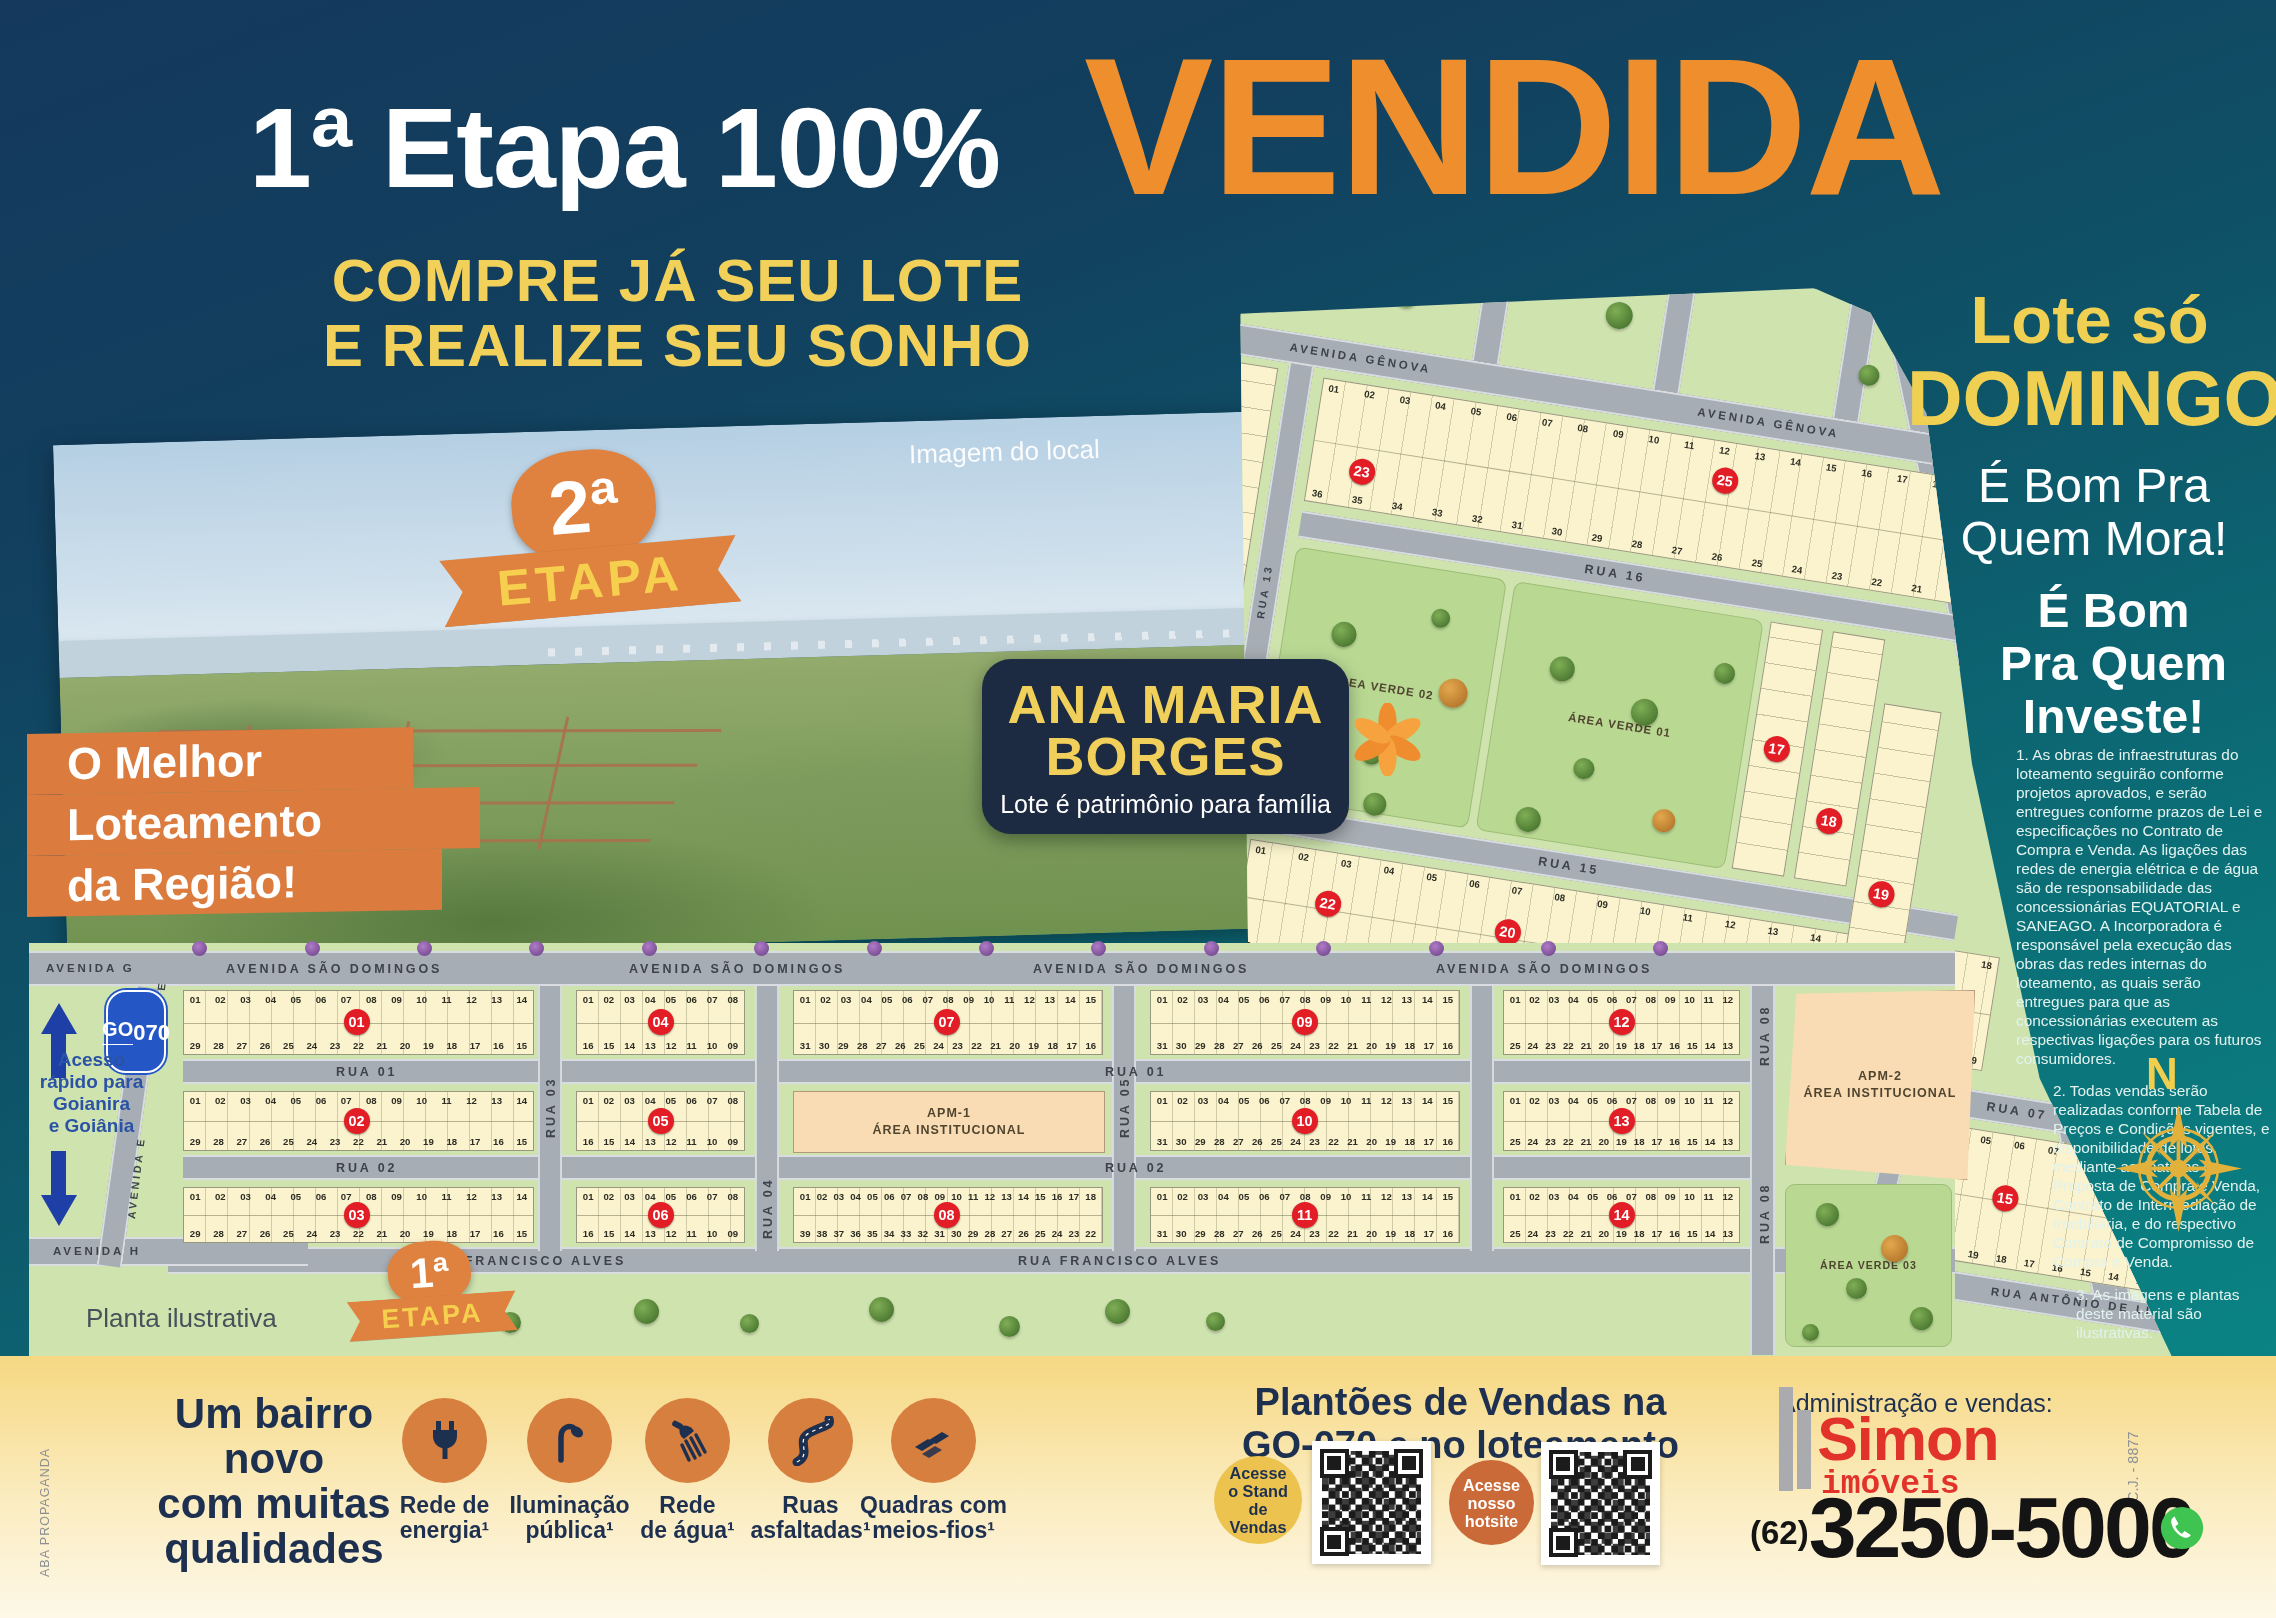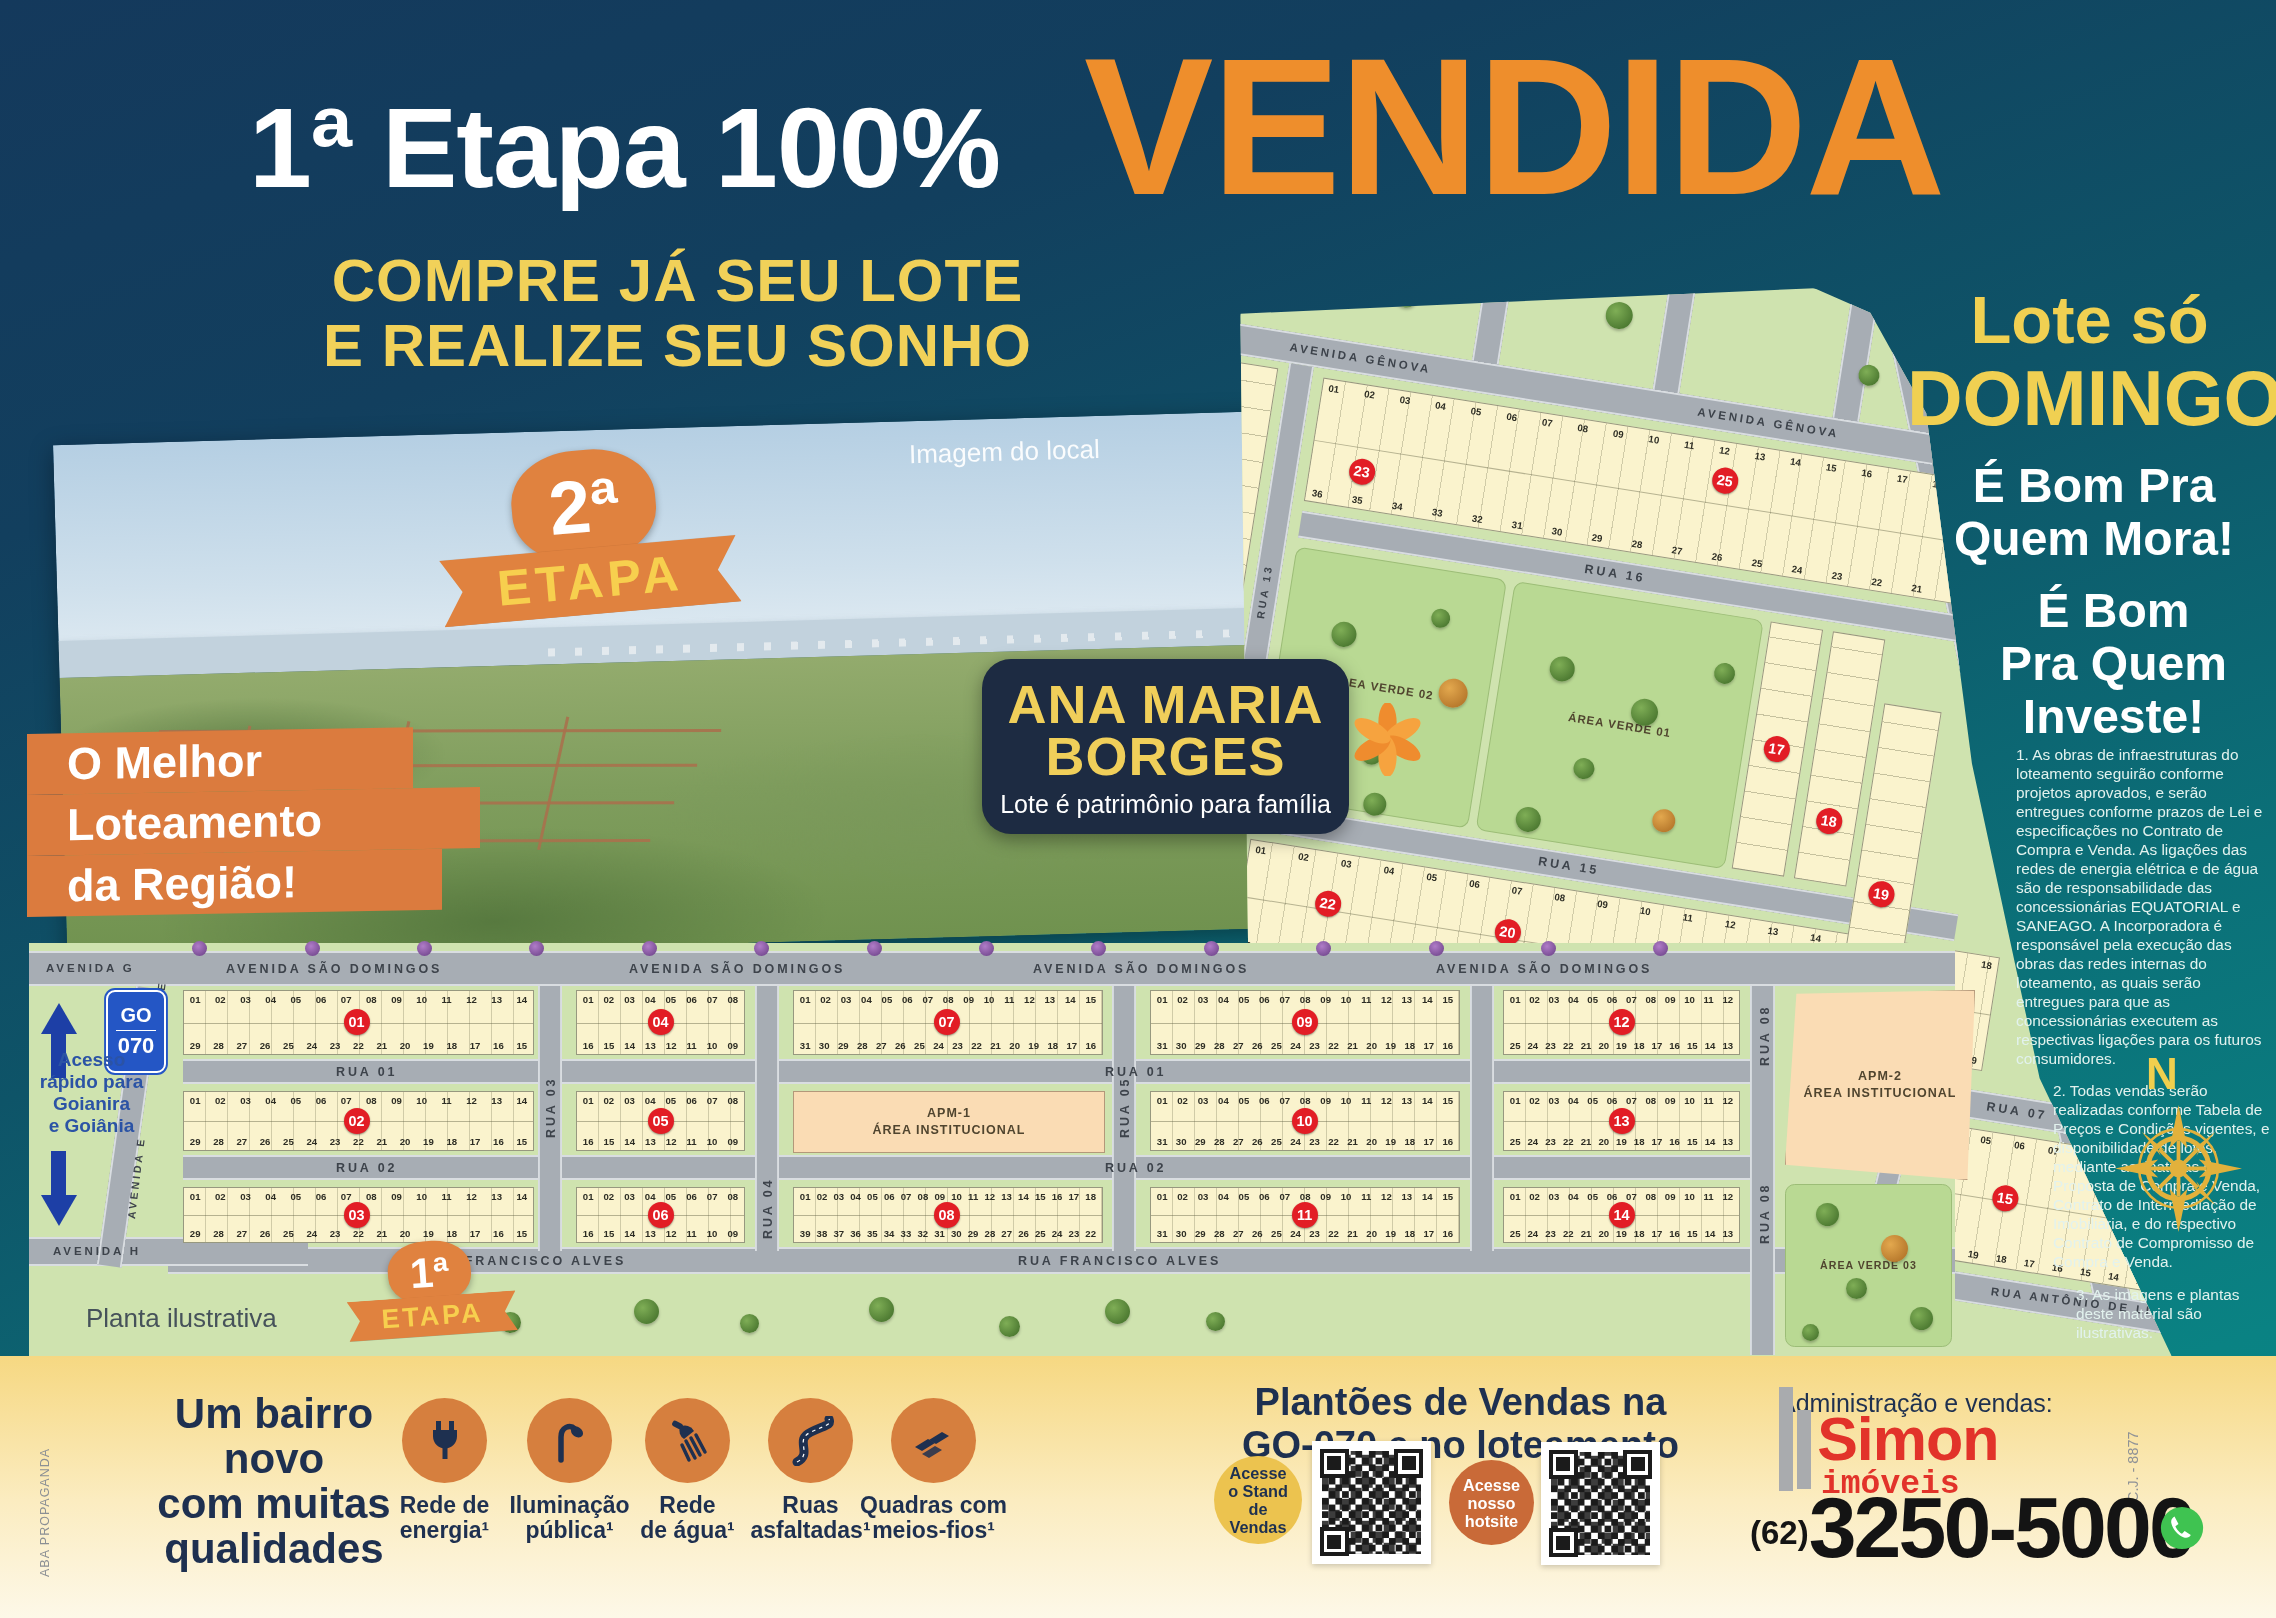--- a/index.html
+++ b/index.html
@@ -14,21 +14,21 @@
     font-size:113px;font-weight:700;letter-spacing:-1px;z-index:7;}
   .h-sold{left:1084px;top:15.4px;width:913px;color:#ee8e2c;font-size:194px;font-weight:800;
     letter-spacing:-1.9px;z-index:7;}
   .h-cta{left:274px;top:248px;width:807px;text-align:center;color:#f1d159;
     font-size:60px;line-height:65px;font-weight:700;letter-spacing:1px;z-index:7;}
 
   
   .rc{z-index:7;text-align:center;}
   .rc-value1{left:1907px;top:281px;width:365px;color:#f0d052;font-size:67px;font-weight:800;}
   .rc-value2{left:1907px;top:354px;width:365px;color:#f0d052;font-size:77px;font-weight:800;}
-  .rc-mora{left:1921px;top:459px;width:346px;color:#fff;font-size:48px;line-height:53px;font-weight:700;}
+  .rc-mora{left:1921px;top:459px;width:346px;color:#fff;font-size:48px;line-height:53px;font-weight:400;}
   .rc-inv{left:1955px;top:584px;width:317px;color:#fff;font-size:48px;line-height:53px;font-weight:700;}
   .rc-legal{left:2016px;top:745px;width:257px;color:#e2f2ee;font-size:15.4px;line-height:19px;
     text-align:left;z-index:7;font-weight:400;}
   .rc-legal p{margin:0 0 13.4px 0;}
   .rc-legal p:nth-child(2){margin-left:37px;}
   .rc-legal p:nth-child(3){margin-left:60px;}
   .compass-n{left:2146px;top:1049px;color:#f0cf4e;font-size:44px;font-weight:800;z-index:7;}
   .compass{left:2115px;top:1105px;width:127px;height:127px;z-index:7;}
 
   
@@ -81,21 +81,21 @@
   .flat{position:absolute;inset:0;z-index:5;}
   .flat-base{position:absolute;left:29px;top:943px;width:1926px;height:413px;background:#cfe3af;}
   .tilted{position:absolute;left:1207px;top:192px;width:1153px;height:1172px;z-index:4;
     transform:rotate(9deg);transform-origin:0 0;
     clip-path:polygon(52px 115px,615px 0px,674px 15.4px,745px 106px,845px 445px,
       961px 745px,1135px 999px,917px 1034px,854px 638px,160px 747px);}
   .t-base{position:absolute;inset:0;background:#cfe3af;}
 
   
   .go-sign{left:106px;top:990px;width:56px;height:79px;background:#2456c5;border:2.9px solid #fff;
-    border-radius:9px;display:flex;flex-direction:column;align-items:center;justify-content:center;
+    border-radius:20px;display:flex;flex-direction:row;align-items:center;justify-content:center;
     color:#fff;font-weight:700;z-index:6;box-shadow:0 0 0 1.9px #2456c5;}
   .go-sign .uf{font-size:20px;border-bottom:1.9px solid #fff;width:70%;text-align:center;padding-bottom:2.9px;}
   .go-sign .num{font-size:22px;padding-top:2.9px;}
   .b-arrow{left:40px;width:37px;z-index:6;display:flex;flex-direction:column;align-items:center;}
   .arr-head-up{width:0;height:0;border-left:18px solid transparent;border-right:18px solid transparent;
     border-bottom:31px solid #1d3fa6;}
   .arr-head-down{width:0;height:0;border-left:18px solid transparent;border-right:18px solid transparent;
     border-top:31px solid #1d3fa6;}
   .arr-stem{width:15.4px;height:44px;background:#1d3fa6;}
   .access-text{left:29px;top:1049px;width:125px;text-align:center;color:#2b53a5;

